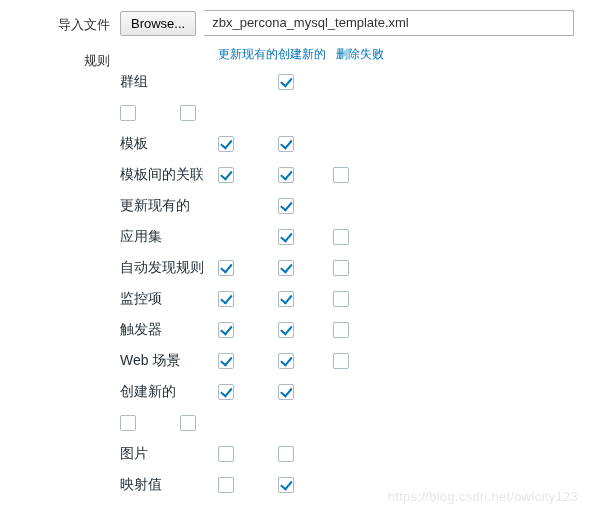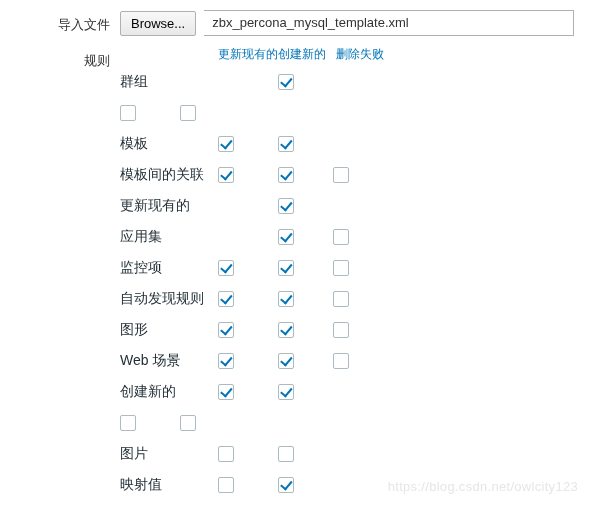--- a/index.html
+++ b/index.html
@@ -57,21 +57,21 @@
     }
     .checkbox.checked::after {
       content: "";
       width: 9px; height: 5px;
       border-left: 2px solid #0275b8;
       border-bottom: 2px solid #0275b8;
       transform: rotate(-50deg) translate(1px,-1px);
     }
     .watermark {
       position: absolute;
-      bottom: 18px;
+      bottom: 8px;
       right: 14px;
       color: #e6e6e6;
       font-size: 13px;
       pointer-events: none;
       letter-spacing: 0.3px;
     }
   </style>
 </head>
 <body>
 
@@ -143,45 +143,45 @@
           <div class="rule-name">应用集</div>
           <div class="cb-cell"></div>
           <div class="cb-cell2">
             <div class="checkbox checked"></div>
           </div>
           <div class="cb-cell3">
             <div class="checkbox"></div>
           </div>
         </div>
         <div class="rule-row">
+          <div class="rule-name">自动发现规则</div>
+          <div class="cb-cell">
+            <div class="checkbox checked"></div>
+          </div>
+          <div class="cb-cell2">
+            <div class="checkbox checked"></div>
+          </div>
+          <div class="cb-cell3">
+            <div class="checkbox"></div>
+          </div>
+        </div>
+        <div class="rule-row">
           <div class="rule-name">监控项</div>
           <div class="cb-cell">
             <div class="checkbox checked"></div>
           </div>
           <div class="cb-cell2">
             <div class="checkbox checked"></div>
           </div>
           <div class="cb-cell3">
             <div class="checkbox"></div>
           </div>
         </div>
         <div class="rule-row">
-          <div class="rule-name">自动发现规则</div>
-          <div class="cb-cell">
-            <div class="checkbox checked"></div>
-          </div>
-          <div class="cb-cell2">
-            <div class="checkbox checked"></div>
-          </div>
-          <div class="cb-cell3">
-            <div class="checkbox"></div>
-          </div>
-        </div>
-        <div class="rule-row">
-          <div class="rule-name">图形</div>
+          <div class="rule-name">触发器</div>
           <div class="cb-cell">
             <div class="checkbox checked"></div>
           </div>
           <div class="cb-cell2">
             <div class="checkbox checked"></div>
           </div>
           <div class="cb-cell3">
             <div class="checkbox"></div>
           </div>
         </div>

